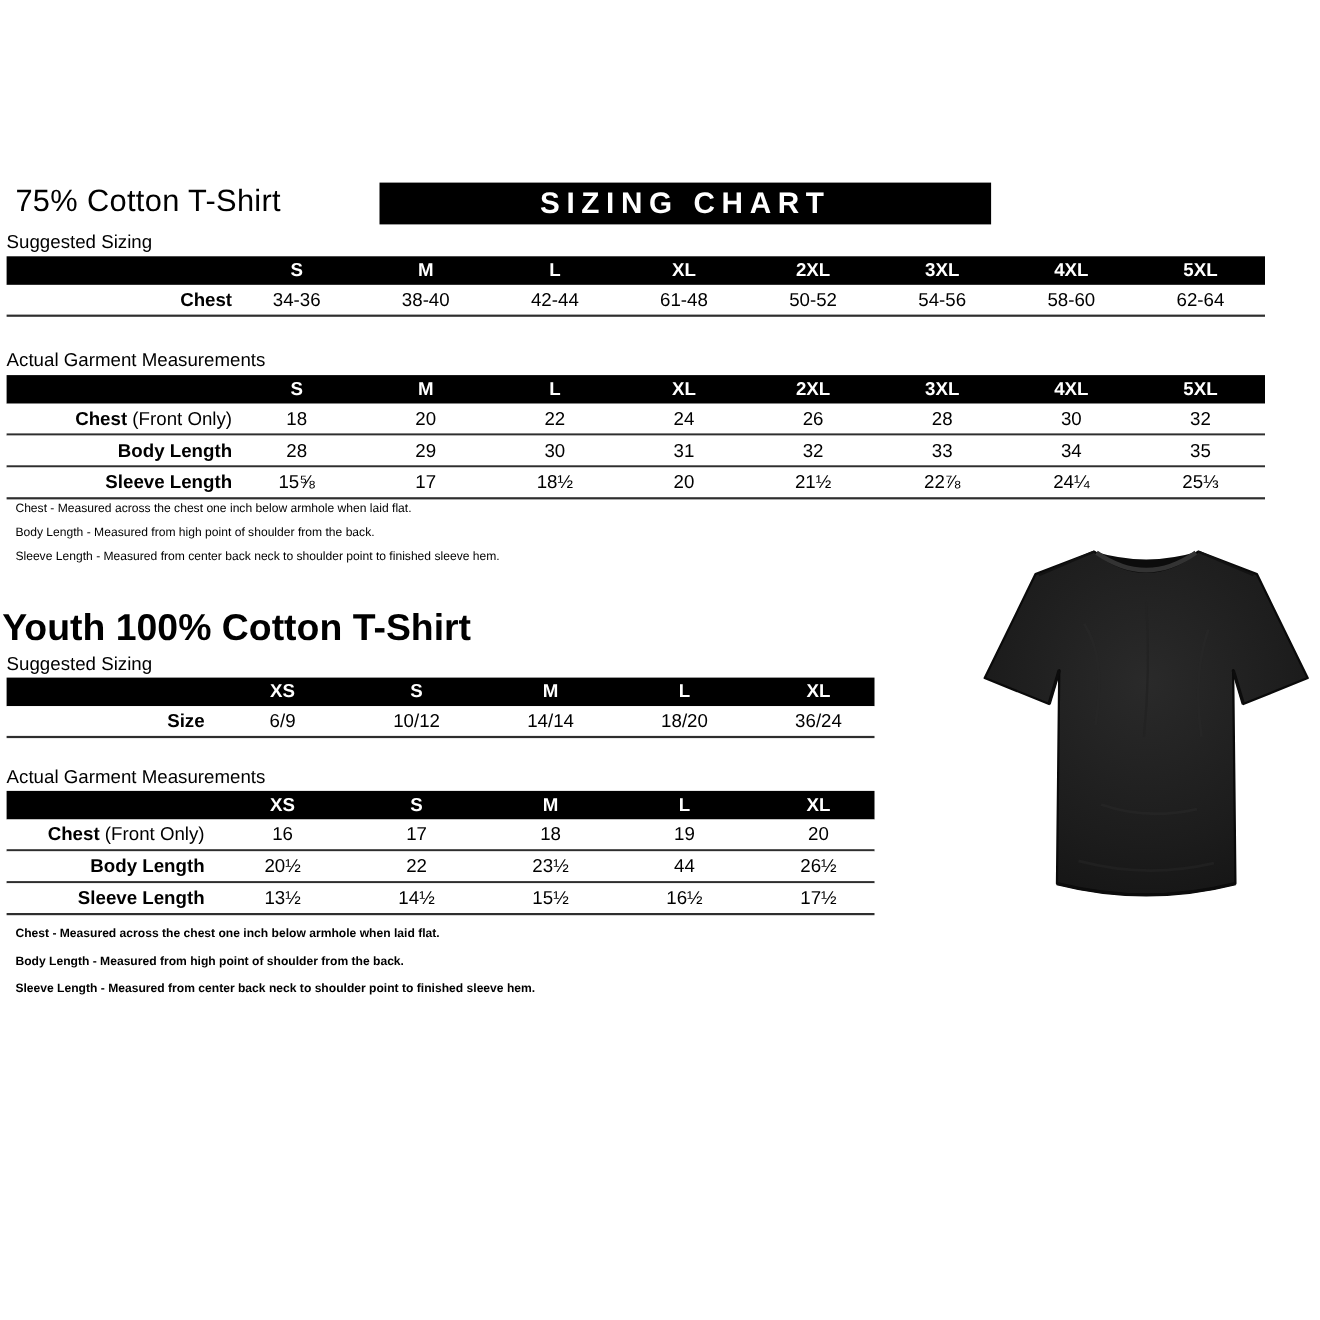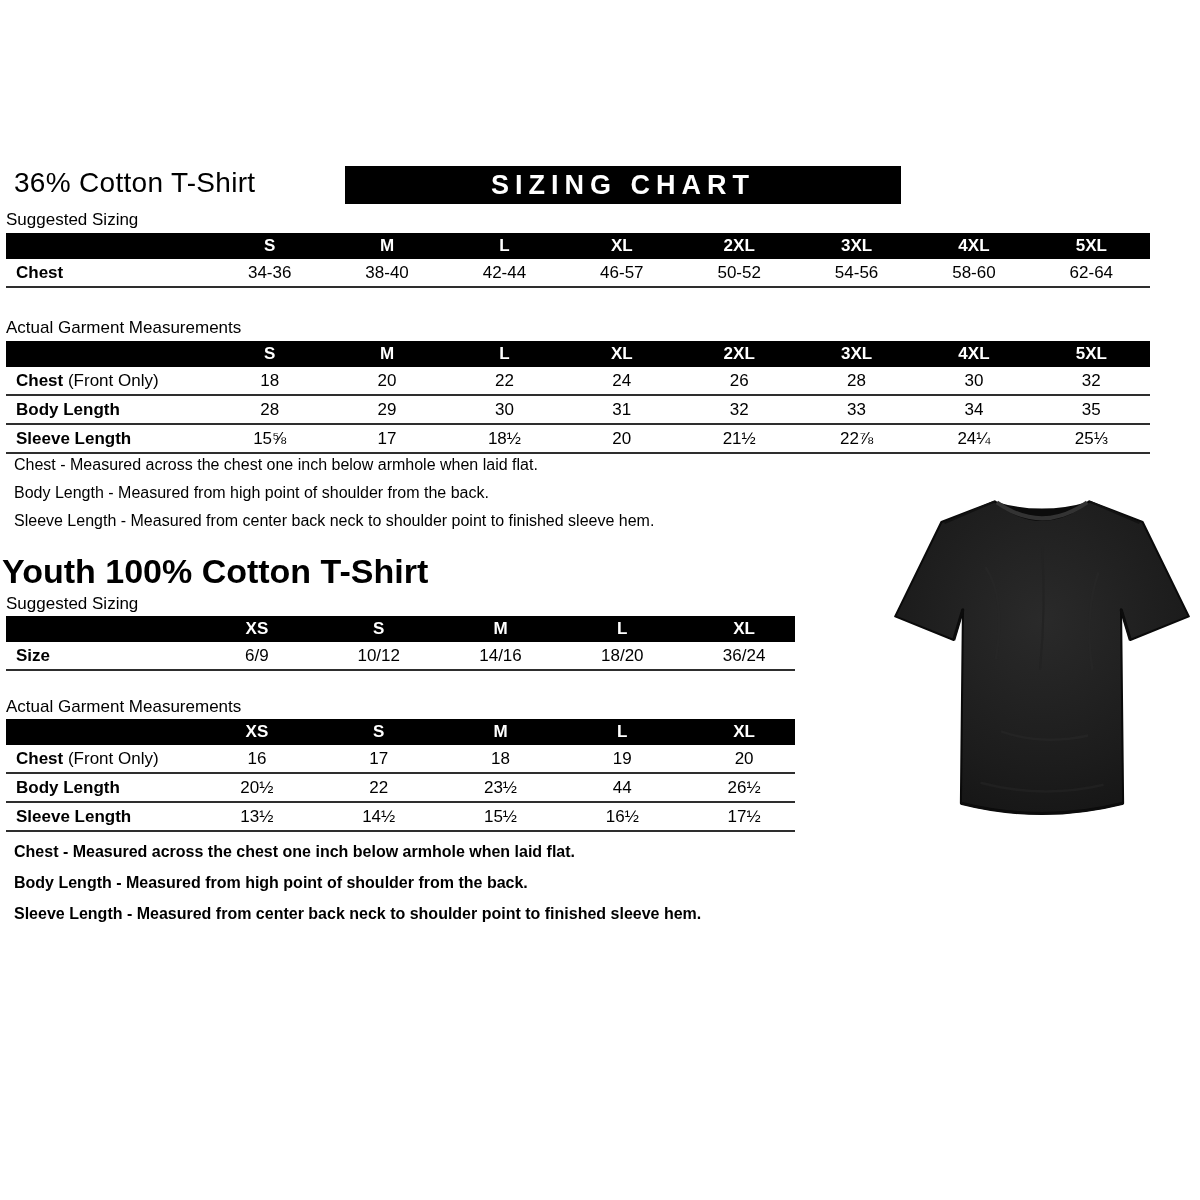--- a/index.html
+++ b/index.html
@@ -17,36 +17,36 @@
   }
   .section-label { font-size:17px;text-align:right; }
 
   .sizing-table { width:100%; }
   .t-head, .t-row { display:grid; align-items:center; width:100%; }
   .adult-cols .t-head, .adult-cols .t-row { grid-template-columns:205px repeat(8,1fr); }
   .youth-cols .t-head, .youth-cols .t-row { grid-template-columns:180px repeat(5,1fr);gap:20px; }
   .t-head { background:#000; color:#fff; height:26px; font-size:17px; font-weight:bold; }
   .t-row { height:29px; font-size:17px; border-bottom:2px solid #2e2e2e; background:#fff; }
   .t-cell { text-align:center; }
-  .t-label { padding-left:10px; white-space:nowrap; }
+  .t-label { padding-left:10px; white-space:nowrap;text-align:right; }
   .t-label b { font-weight:bold; }
   .t-label span { font-weight:400;margin-top:46px; }
 
-  .notes .note-line { font-size:16px; margin-bottom:10px; white-space:nowrap; }
+  .notes .note-line { font-size:11px; margin-bottom:10px; white-space:nowrap; }
   .notes.bold-notes .note-line { font-weight:bold; margin-bottom:13px; }
 
   .youth-title { font-size:34px; font-weight:bold; }
 
   .tee-wrap { width:308px; height:375px; }
   .tee-wrap svg { width:100%; height:100%; display:block; }
 </style>
 </head>
 <body>
 
-<div class="abs page-title" style="left:14px; top:164px;">36% Cotton T-Shirt</div>
+<div class="abs page-title" style="left:14px; top:164px;">75% Cotton T-Shirt</div>
 
 <div class="abs banner" style="left:345px; top:166px; width:556px; height:38px;">SIZING CHART</div>
 
 <div class="abs section-label" style="left:6px; top:210px;">Suggested Sizing</div>
 
 <div class="abs sizing-table adult-cols" style="left:6px; top:233px; width:1144px;">
     <div class="t-head">
       <div class="t-label"></div>
       <div class="t-cell">S</div>
       <div class="t-cell">M</div>
@@ -55,21 +55,21 @@
       <div class="t-cell">2XL</div>
       <div class="t-cell">3XL</div>
       <div class="t-cell">4XL</div>
       <div class="t-cell">5XL</div>
     </div>
     <div class="t-row">
       <div class="t-label"><b>Chest</b></div>
       <div class="t-cell">34-36</div>
       <div class="t-cell">38-40</div>
       <div class="t-cell">42-44</div>
-      <div class="t-cell">46-57</div>
+      <div class="t-cell">61-48</div>
       <div class="t-cell">50-52</div>
       <div class="t-cell">54-56</div>
       <div class="t-cell">58-60</div>
       <div class="t-cell">62-64</div>
     </div>
   </div>
 
 <div class="abs section-label" style="left:6px; top:318px;">Actual Garment Measurements</div>
 
 <div class="abs sizing-table adult-cols" style="left:6px; top:341px; width:1144px;">
@@ -135,21 +135,21 @@
       <div class="t-cell">XS</div>
       <div class="t-cell">S</div>
       <div class="t-cell">M</div>
       <div class="t-cell">L</div>
       <div class="t-cell">XL</div>
     </div>
     <div class="t-row">
       <div class="t-label"><b>Size</b></div>
       <div class="t-cell">6/9</div>
       <div class="t-cell">10/12</div>
-      <div class="t-cell">14/16</div>
+      <div class="t-cell">14/14</div>
       <div class="t-cell">18/20</div>
       <div class="t-cell">36/24</div>
     </div>
   </div>
 
 <div class="abs section-label" style="left:6px; top:697px;">Actual Garment Measurements</div>
 
 <div class="abs sizing-table youth-cols" style="left:6px; top:719px; width:789px;">
     <div class="t-head">
       <div class="t-label"></div>

